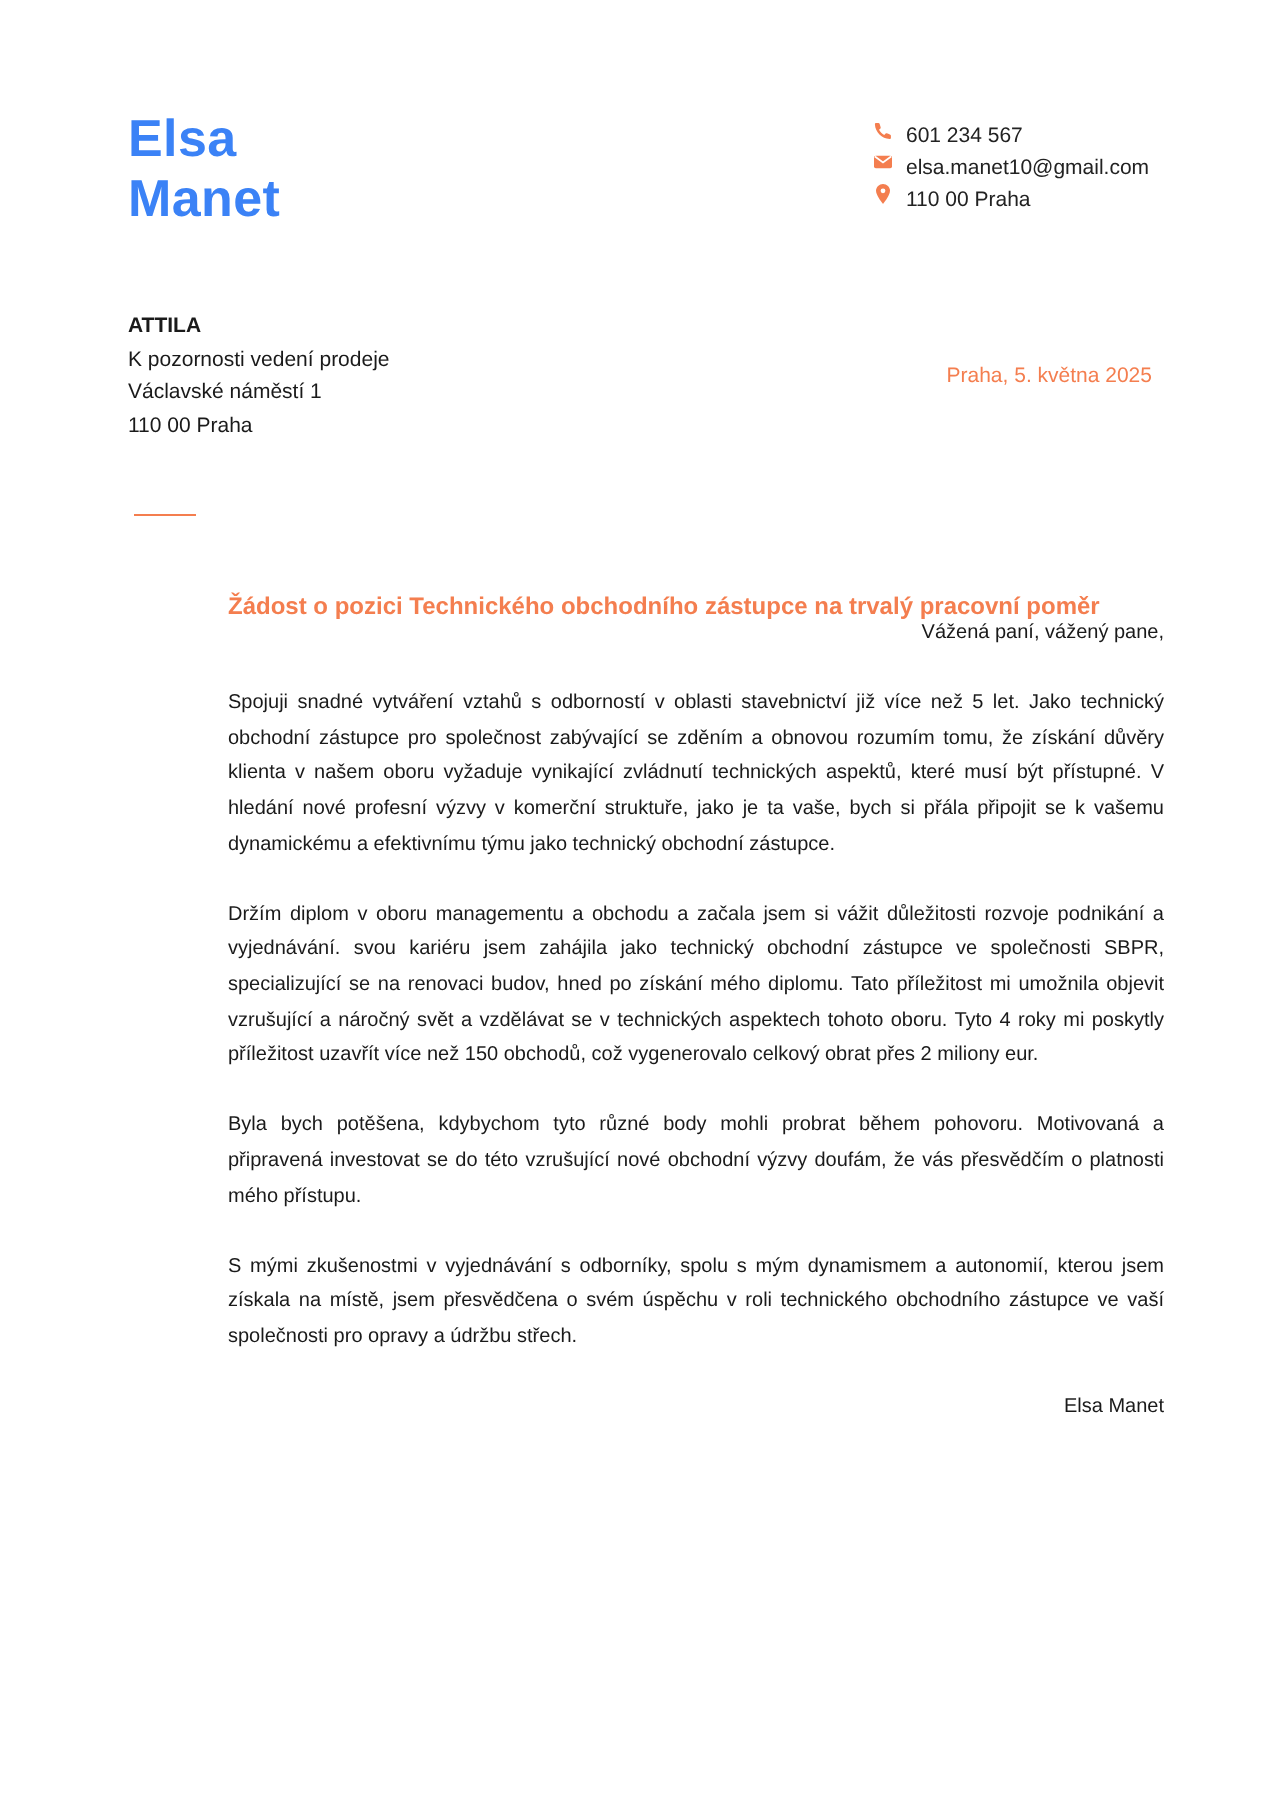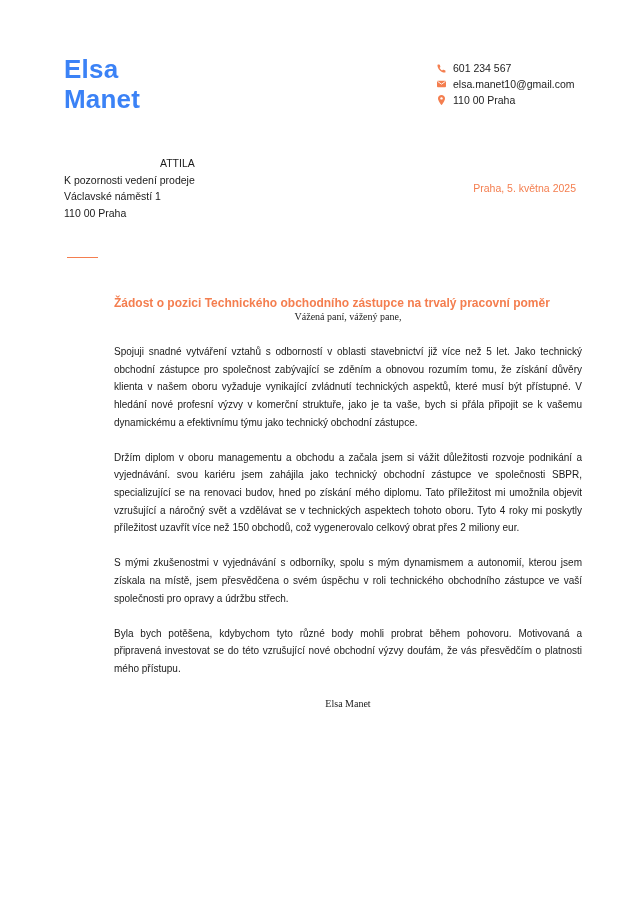--- a/index.html
+++ b/index.html
@@ -2,36 +2,36 @@
 <html><head>
 <meta charset="utf-8">
 <style>
   html, body { margin: 0; padding: 0; background: #ffffff; }
   body { width: 640px; height: 905px; position: relative; overflow: hidden;
          font-family: "DejaVu Sans", sans-serif; color: #1a1a1a; }
   .name { position: absolute; left: 64px; top: 54px; color: #3b82f6;
           font-family: "Liberation Sans", sans-serif; font-weight: bold;
           font-size: 26px; line-height: 30px; letter-spacing: 0.2px; }
   .contact { position: absolute; left: 436px; top: 60px; font-size: 10px; line-height: 16px; }
-  .contact .row { display: flex; align-items: center; height: 16px; }
+  .contact .row { display: flex; align-items: flex-start; height: 16px; }
   .contact .ic { width: 10px; height: 10px; margin-right: 7px; display: inline-flex;
                  align-items: center; justify-content: center; }
   .contact span.txt { font-family: "Liberation Sans", sans-serif; font-size: 10.5px; color: #222; }
   .recipient { position: absolute; left: 64px; top: 155px; font-family: "Liberation Sans", sans-serif;
                font-size: 10.5px; line-height: 16.5px; color: #1a1a1a; }
-  .recipient .company { font-weight: normal; text-align: right; }
+  .recipient .company { font-weight: bold; }
   .date { position: absolute; right: 64px; top: 182px; font-family: "Liberation Sans", sans-serif;
           font-size: 10.5px; color: #f47e4f; }
   .subject-line { position: absolute; left: 67px; top: 257px; width: 31px; height: 1px; background: #f47e4f; }
   .subject { position: absolute; left: 114px; top: 249px; width: 460px; font-family: "Liberation Sans", sans-serif;
              font-weight: bold; font-size: 12px; line-height: 16.5px; color: #f47e4f; margin-top: 46px; }
   .body { position: absolute; left: 114px; top: 308px; width: 468px; font-family: "Liberation Sans", sans-serif;
           font-size: 10px; line-height: 17.6px; color: #1a1a1a; }
   .body p { margin: 0 0 17.6px 0; text-align: justify; }
-  .body p.left { text-align: center; font-family: Liberation Serif, serif; }
+  .body p.left { text-align: right; }
 </style>
 </head>
 <body>
 
 <div class="name">
   <div>Elsa</div>
   <div>Manet</div>
 </div>
 
 <div class="contact">
@@ -72,16 +72,16 @@
 
 <div class="date">Praha, 5. května 2025</div>
 
 <div class="subject-line"></div>
 <div class="subject">Žádost o pozici Technického obchodního zástupce na trvalý pracovní poměr</div>
 
 <div class="body">
   <p class="left">Vážená paní, vážený pane,</p>
   <p>Spojuji snadné vytváření vztahů s odborností v oblasti stavebnictví již více než 5 let. Jako technický obchodní zástupce pro společnost zabývající se zděním a obnovou rozumím tomu, že získání důvěry klienta v našem oboru vyžaduje vynikající zvládnutí technických aspektů, které musí být přístupné. V hledání nové profesní výzvy v komerční struktuře, jako je ta vaše, bych si přála připojit se k vašemu dynamickému a efektivnímu týmu jako technický obchodní zástupce.</p>
   <p>Držím diplom v oboru managementu a obchodu a začala jsem si vážit důležitosti rozvoje podnikání a vyjednávání. svou kariéru jsem zahájila jako technický obchodní zástupce ve společnosti SBPR, specializující se na renovaci budov, hned po získání mého diplomu. Tato příležitost mi umožnila objevit vzrušující a náročný svět a vzdělávat se v technických aspektech tohoto oboru. Tyto 4 roky mi poskytly příležitost uzavřít více než 150 obchodů, což vygenerovalo celkový obrat přes 2 miliony eur.</p>
+  <p>Byla bych potěšena, kdybychom tyto různé body mohli probrat během pohovoru. Motivovaná a připravená investovat se do této vzrušující nové obchodní výzvy doufám, že vás přesvědčím o platnosti mého přístupu.</p>
   <p>S mými zkušenostmi v vyjednávání s odborníky, spolu s mým dynamismem a autonomií, kterou jsem získala na místě, jsem přesvědčena o svém úspěchu v roli technického obchodního zástupce ve vaší společnosti pro opravy a údržbu střech.</p>
-  <p>Byla bych potěšena, kdybychom tyto různé body mohli probrat během pohovoru. Motivovaná a připravená investovat se do této vzrušující nové obchodní výzvy doufám, že vás přesvědčím o platnosti mého přístupu.</p>
   <p class="left">Elsa Manet</p>
 </div>
 
 </body></html>

